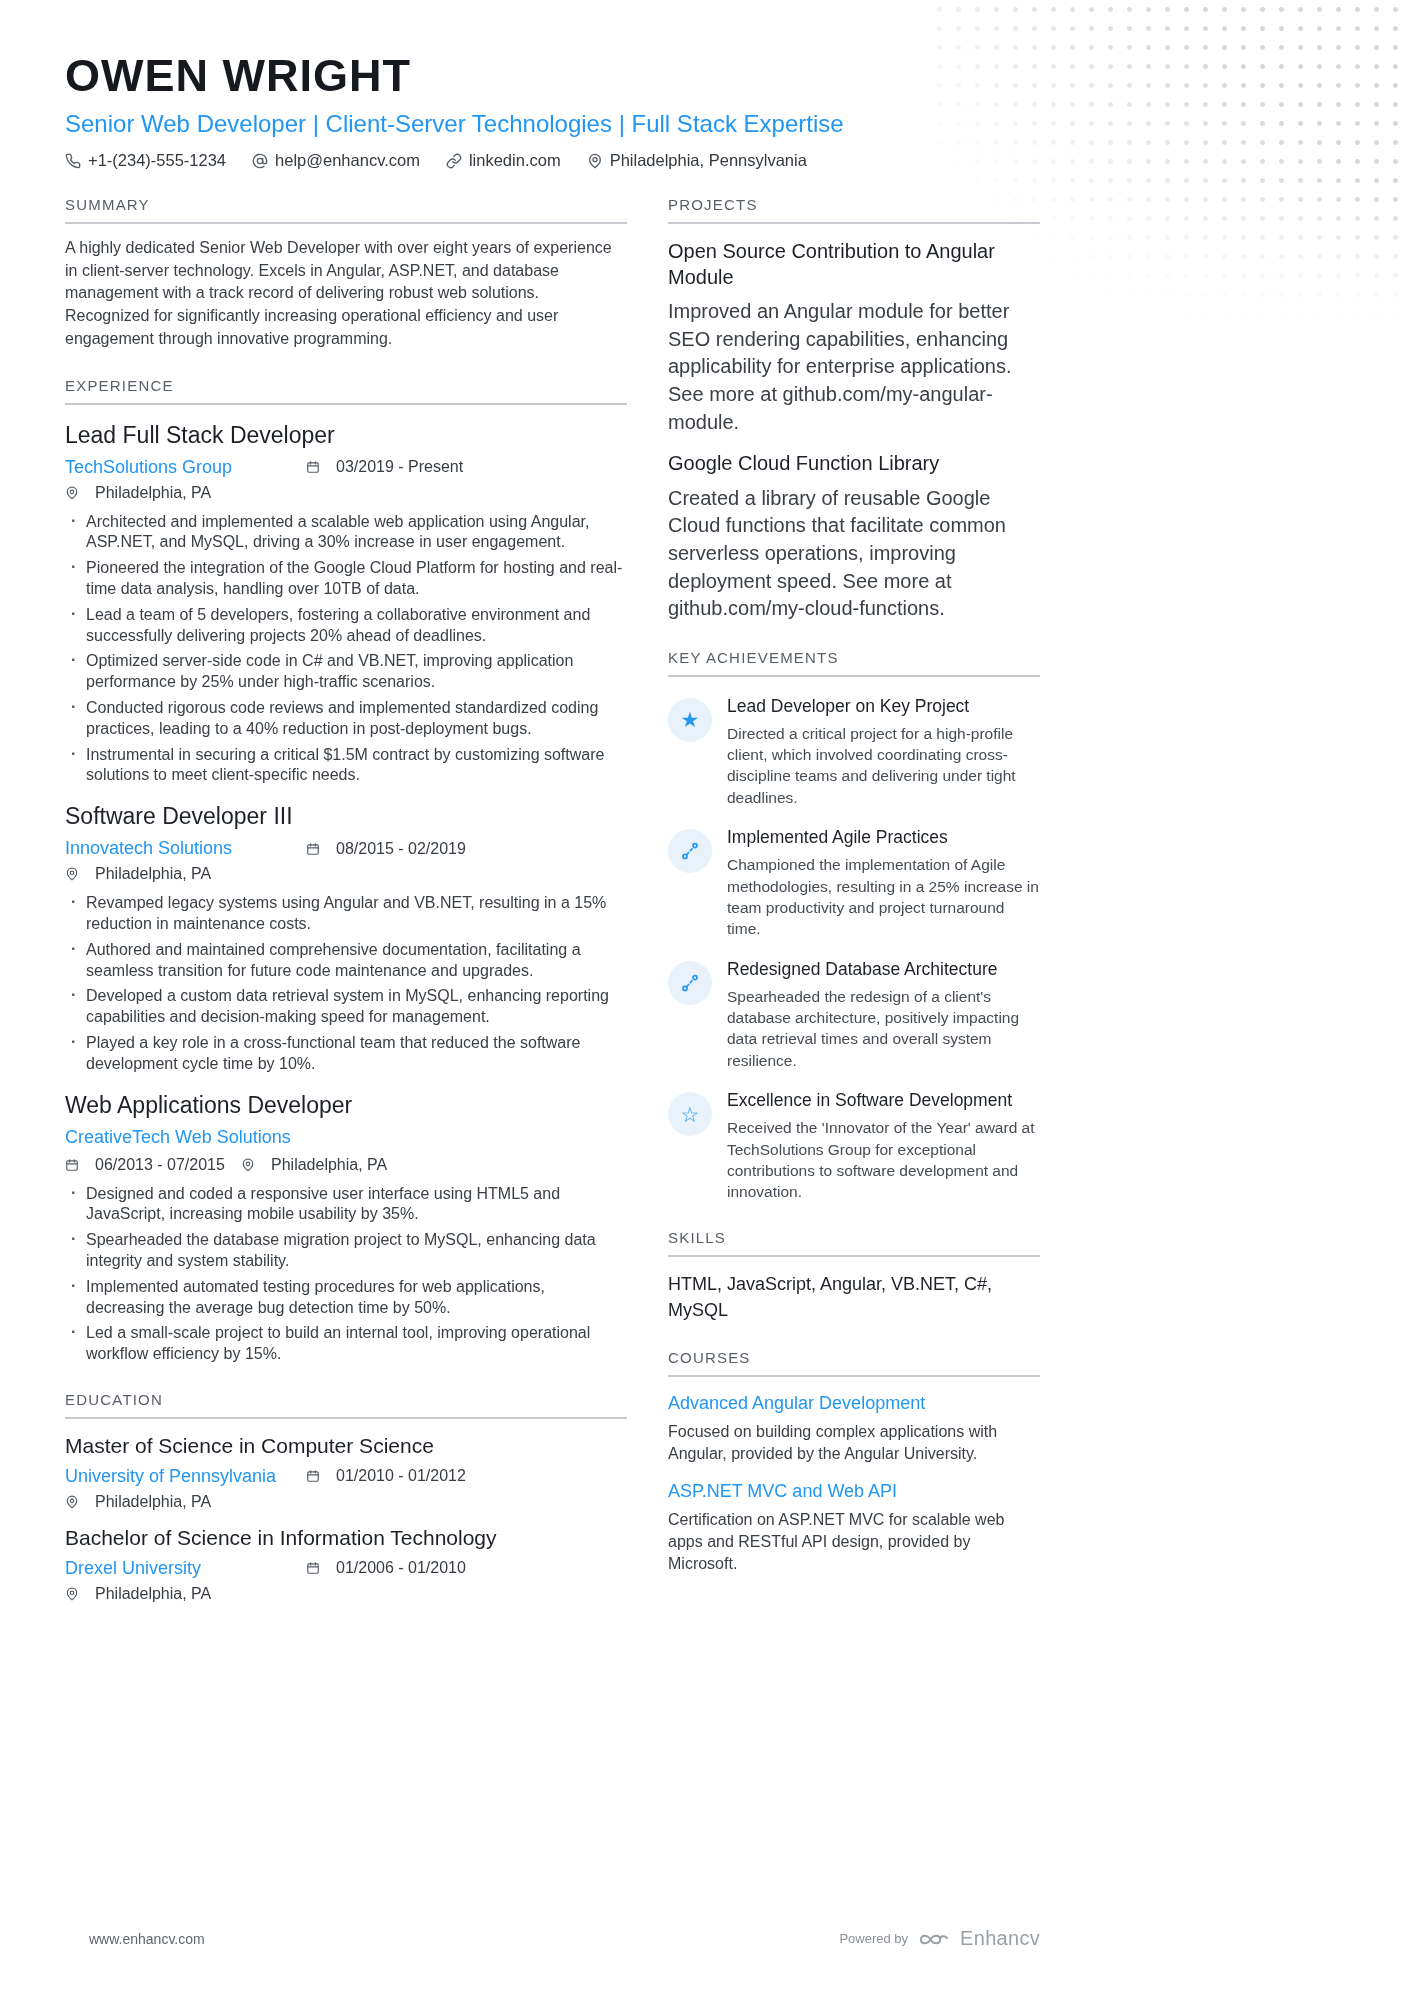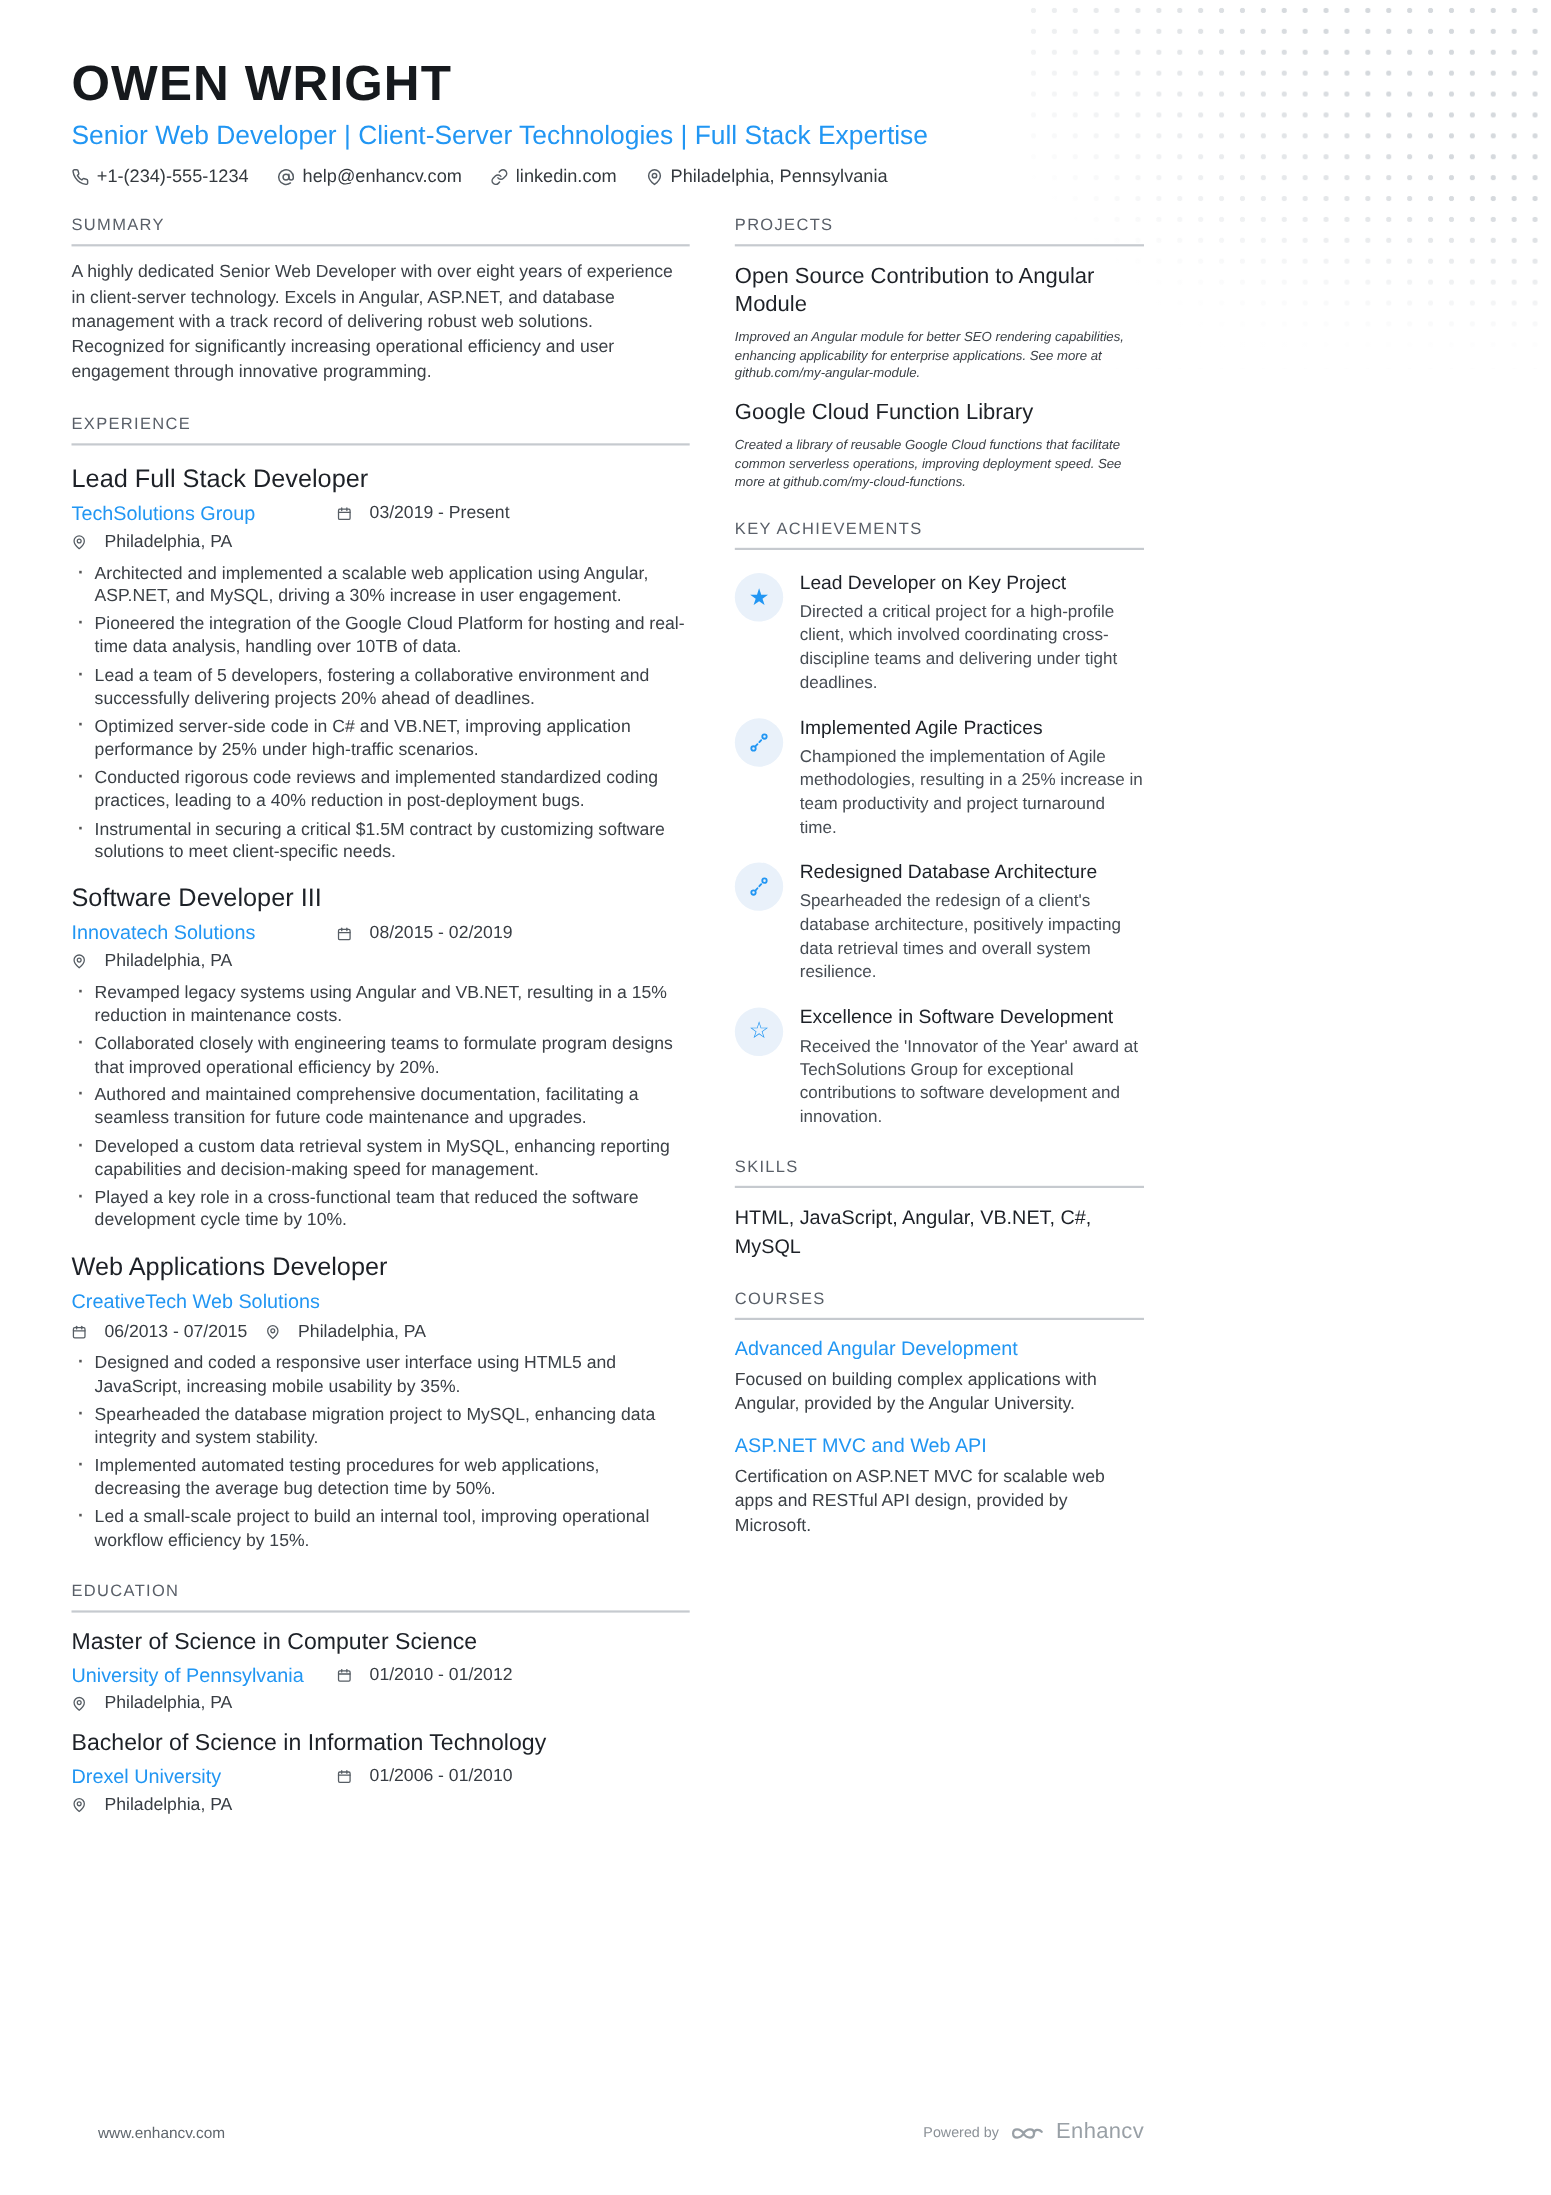--- a/index.html
+++ b/index.html
@@ -49,21 +49,21 @@
   .bullets { list-style:none; margin-top:10px; }
   .bullets li { position:relative; padding-left:21px; margin-top:5px;
                 font-size:16px; line-height:1.3; color:#3b4046; }
   .bullets li::before { content:"·"; position:absolute; left:6px; top:-1px;
                         color:#555; font-weight:700; }
 
   .degree { font-size:21px; color:#1d2127; margin-top:15px; }
 
   .proj { margin-top:15px; }
   .proj-title { font-size:20px; line-height:1.28; color:#1d2127; }
-  .proj-text  { margin-top:8px; font-size:12px; line-height:1.38; color:#3b4046;font-style:italic; }
+  .proj-text  { margin-top:8px; font-size:20px; line-height:1.38; color:#3b4046; }
 
   .ach { display:flex; align-items:flex-start; gap:15px; margin-top:19px; }
   .ach-icon { flex:0 0 44px; width:44px; height:44px; border-radius:50%;
               background:#e9f1fa; display:flex; align-items:center; justify-content:center; margin-top:2px; }
   .ach-icon .star { font-size:21px; color:#2196f3; line-height:1; }
   .ach-icon .icn { width:20px; height:20px; stroke:#2196f3; }
   .ach-title { font-size:17.5px; color:#1d2127; }
   .ach-text { margin-top:6px; font-size:15.5px; line-height:1.38; color:#464c53; }
 
   .skills-text { margin-top:14px; font-size:18px; line-height:1.45; color:#1d2127; }
@@ -206,21 +206,20 @@
               </span>
               <span class="meta">
                 <svg class="icn" viewBox="0 0 24 24">
                     <use href="#i-pin"></use>
                   </svg>
                 <span>Philadelphia, PA</span>
               </span>
             </div>
             <ul class="bullets">
               <li>Revamped legacy systems using Angular and VB.NET, resulting in a 15% reduction in maintenance costs.</li>
-              <li>Collaborated closely with engineering teams to formulate program designs that improved operational efficiency by 20%.</li>
               <li>Authored and maintained comprehensive documentation, facilitating a seamless transition for future code maintenance and upgrades.</li>
               <li>Developed a custom data retrieval system in MySQL, enhancing reporting capabilities and decision-making speed for management.</li>
               <li>Played a key role in a cross-functional team that reduced the software development cycle time by 10%.</li>
             </ul>
           </div>
 
           <div class="job">
             <div class="job-title">Web Applications Developer</div>
             <div class="meta-row">
               <span class="company wide">CreativeTech Web Solutions</span>

